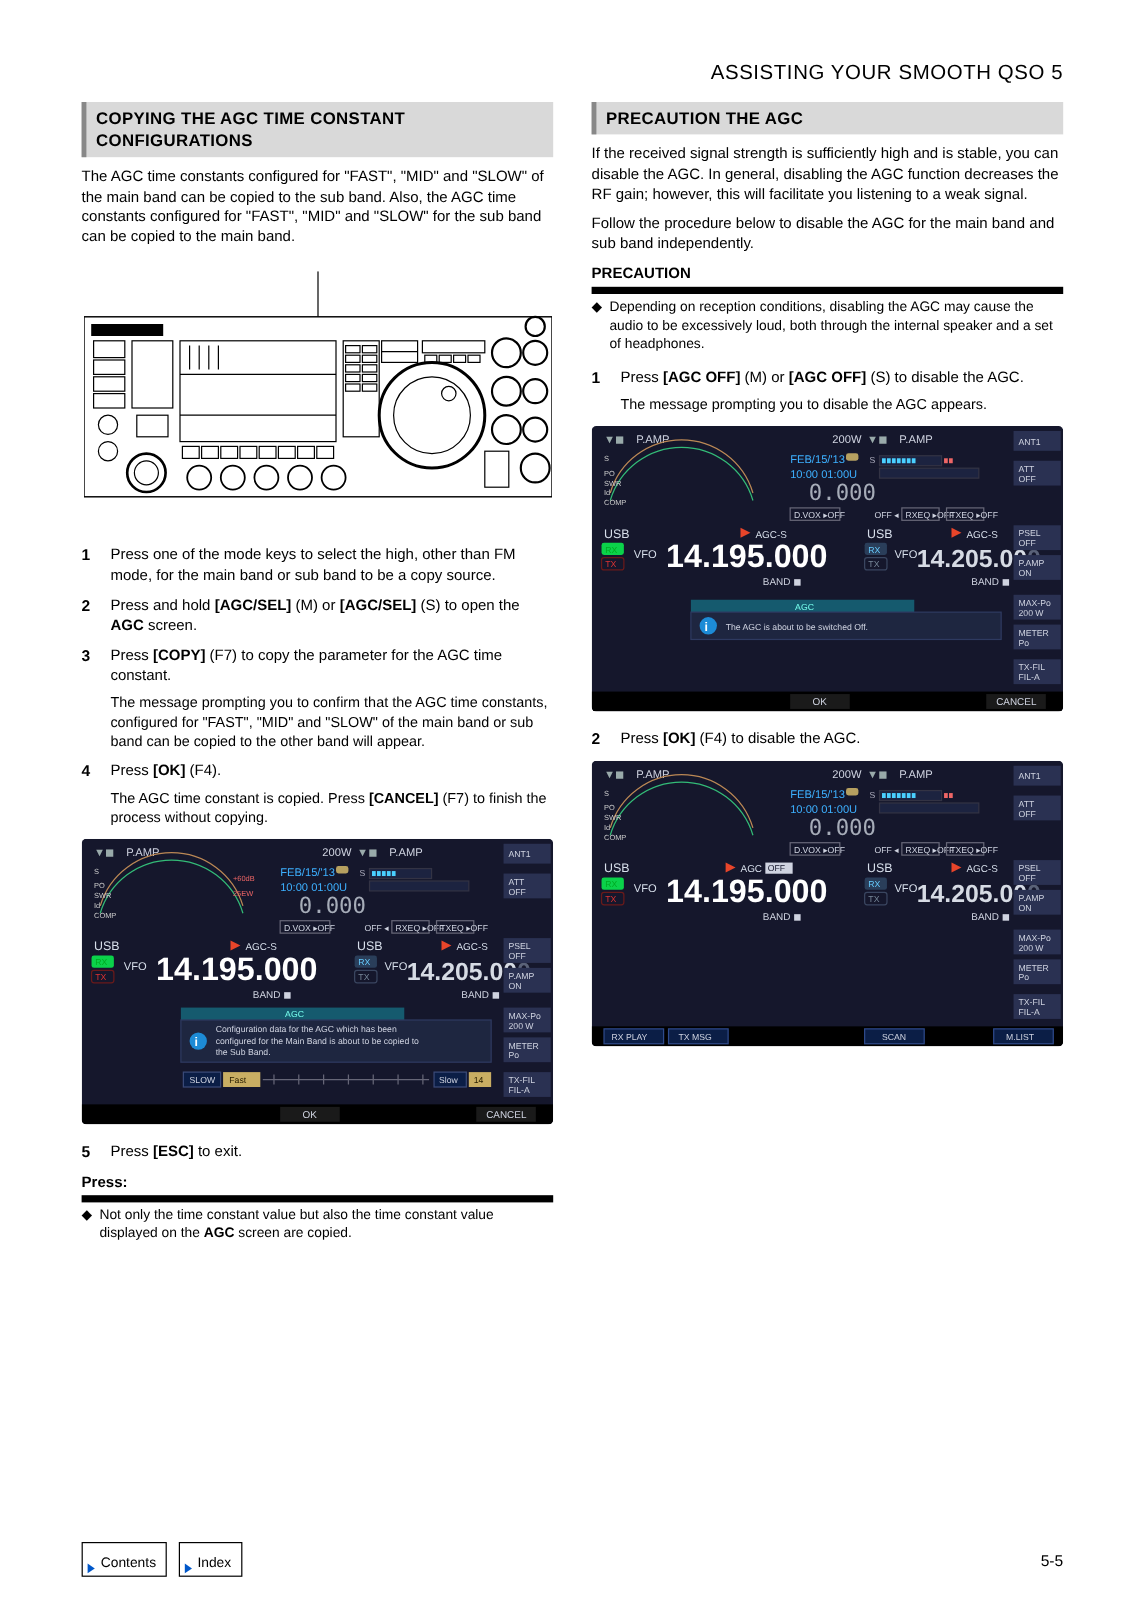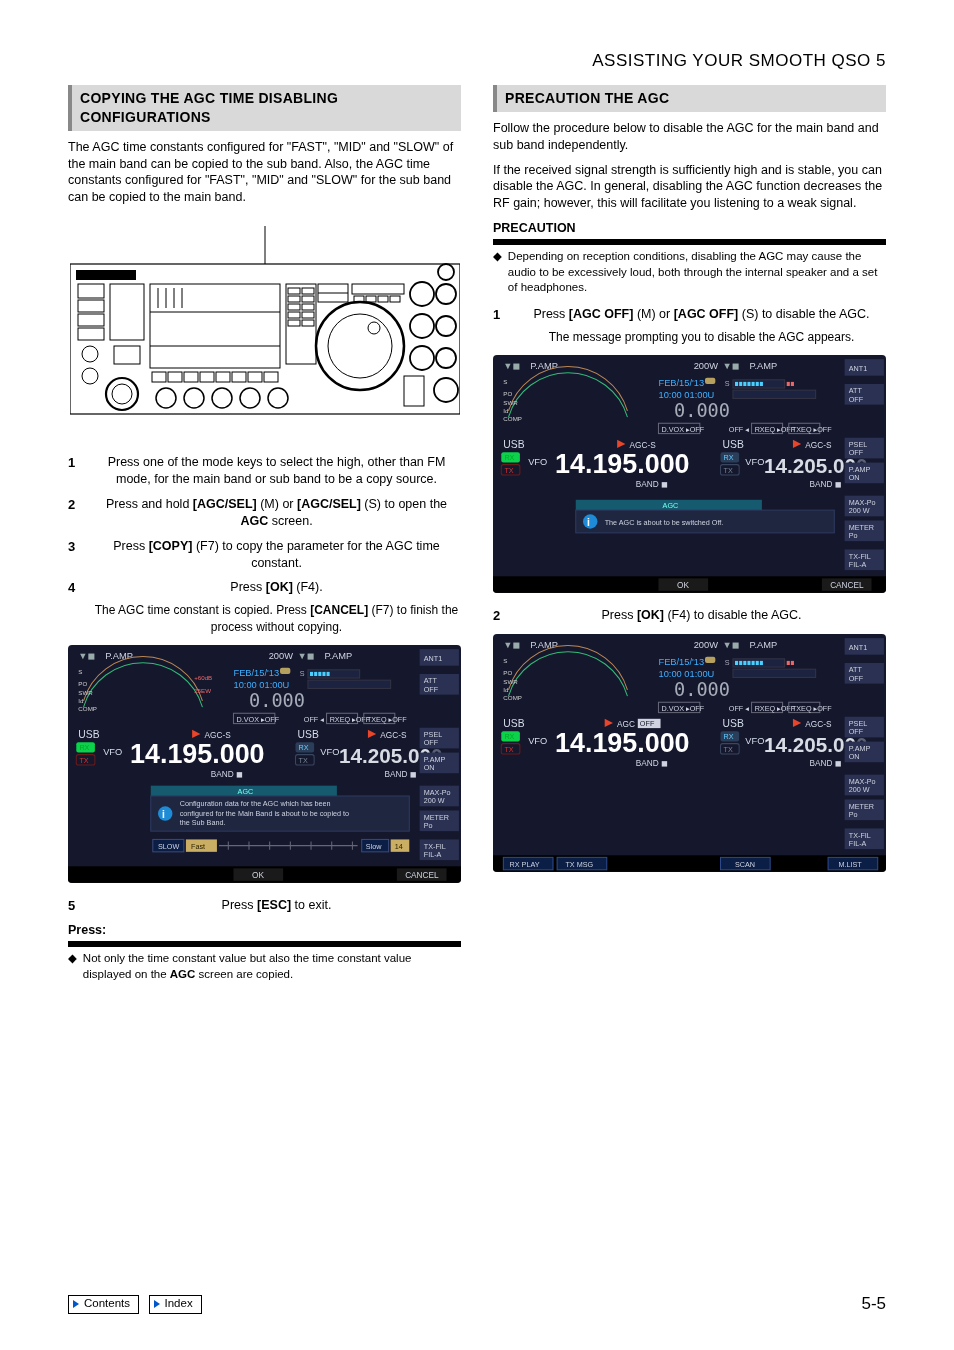--- a/index.html
+++ b/index.html
@@ -40,21 +40,21 @@
     height: 200px;
     margin: 20px 0 28px 0;
     position: relative;
     display: flex;
     justify-content: center;
   }
   .radio-photo svg { width: 390px; height: 200px; }
   .steps { list-style: none; }
   .steps > li { display: flex; gap: 10px; margin-bottom: 8px; }
   .steps .num { font-weight: bold; width: 14px; flex-shrink: 0; font-size: 13px; }
-  .steps .body { flex: 1; text-align: center; }
+  .steps .body { flex: 1; }
   .steps .sub { margin-top: 6px; font-size: 12px; }
   .note-head, .precaution-head {
     font-weight: bold;
     border-bottom: 6px solid #000000;
     padding-bottom: 2px;
     margin: 6px 0 4px 0;
     font-size: 12.5px;
   }
   .bullet-item { display: flex; gap: 6px; font-size: 11.5px; margin-bottom: 4px; }
   .bullet-item .dia { flex-shrink: 0; }
@@ -69,45 +69,45 @@
     position: absolute;
     bottom: 34px;
     left: 68px;
     right: 68px;
     display: flex;
     justify-content: space-between;
     align-items: center;
   }
   .footer-btn {
     display: inline-flex;
-    align-items: center;
+    align-items: flex-end;
     gap: 5px;
     border: 1px solid #000;
-    padding: 0 8px 2px 4px;
+    padding: 10px 8px 2px 4px;
     font-size: 11.5px;
     margin-right: 6px;
     cursor: pointer;
   }
   .footer-btn .tri {
     width: 0; height: 0;
     border-top: 4px solid transparent;
     border-bottom: 4px solid transparent;
     border-left: 6px solid #0057c9;
   }
-  .page-num { font-size: 17px; }
+  .page-num { font-size: 13px; }
 </style>
 </head>
 <body>
 
 <div class="running-head">ASSISTING YOUR SMOOTH QSO 5</div>
 
 <div class="columns">
 
   <div class="col">
-    <div class="section-title">COPYING THE AGC TIME DISABLING CONFIGURATIONS</div>
+    <div class="section-title">COPYING THE AGC TIME CONSTANT CONFIGURATIONS</div>
     <p>The AGC time constants configured for "FAST", "MID" and "SLOW" of the main band can be copied to the sub band. Also, the AGC time constants configured for "FAST", "MID" and "SLOW" for the sub band can be copied to the main band.</p>
 
     <div class="radio-photo">
       <svg viewBox="0 0 390 200">
         <line x1="195" y1="0" x2="195" y2="38" stroke="#000" stroke-width="1"></line>
         <rect x="0" y="38" width="390" height="150" fill="#fff" stroke="#000" stroke-width="1.2"></rect>
         <rect x="6" y="44" width="60" height="10" fill="#000"></rect>
 
         <rect x="8" y="58" width="26" height="14" fill="none" stroke="#000"></rect>
         <rect x="8" y="74" width="26" height="12" fill="none" stroke="#000"></rect>
@@ -196,21 +196,21 @@
       <li>
           <span class="num">1</span>
           <div class="body"><span>Press one of the mode keys to select the high, other than FM mode, for the main band or sub band to be a copy source.</span></div>
         </li>
       <li>
           <span class="num">2</span>
           <div class="body"><span>Press and hold <b>[AGC/SEL]</b> (M) or <b>[AGC/SEL]</b> (S) to open the <b>AGC</b> screen.</span></div>
         </li>
       <li>
           <span class="num">3</span>
-          <div class="body"><span>Press <b>[COPY]</b> (F7) to copy the parameter for the AGC time constant.</span></div>
+          <div class="body"><span>Press <b>[COPY]</b> (F7) to copy the parameter for the AGC time constant.</span><div class="sub">The message prompting you to confirm that the AGC time constants, configured for "FAST", "MID" and "SLOW" of the main band or sub band can be copied to the other band will appear.</div></div>
         </li>
       <li>
           <span class="num">4</span>
           <div class="body"><span>Press <b>[OK]</b> (F4).</span><div class="sub">The AGC time constant is copied. Press <b>[CANCEL]</b> (F7) to finish the process without copying.</div></div>
         </li>
     </ol>
 
     <div class="lcd">
       <svg viewBox="0 0 380 230">
         <rect x="0" y="0" width="380" height="230" fill="#15172c"></rect>
@@ -347,22 +347,22 @@
 
     <div class="note-head">Press:</div>
     <div class="bullet-item">
       <span class="dia">◆</span>
       <span>Not only the time constant value but also the time constant value displayed on the <b>AGC</b> screen are copied.</span>
     </div>
   </div>
 
   <div class="col">
     <div class="section-title">PRECAUTION THE AGC</div>
+    <p>If the received signal strength is sufficiently high and is stable, you can disable the AGC. In general, disabling the AGC function decreases the RF gain; however, this will facilitate you listening to a weak signal.</p>
     <p>Follow the procedure below to disable the AGC for the main band and sub band independently.</p>
-    <p>If the received signal strength is sufficiently high and is stable, you can disable the AGC. In general, disabling the AGC function decreases the RF gain; however, this will facilitate you listening to a weak signal.</p>
 
     <div class="precaution-head">PRECAUTION</div>
     <div class="bullet-item">
       <span class="dia">◆</span>
       <span>Depending on reception conditions, disabling the AGC may cause the audio to be excessively loud, both through the internal speaker and a set of headphones.</span>
     </div>
 
     <ol class="steps" style="margin-top:10px">
       <li>
           <span class="num">1</span>

